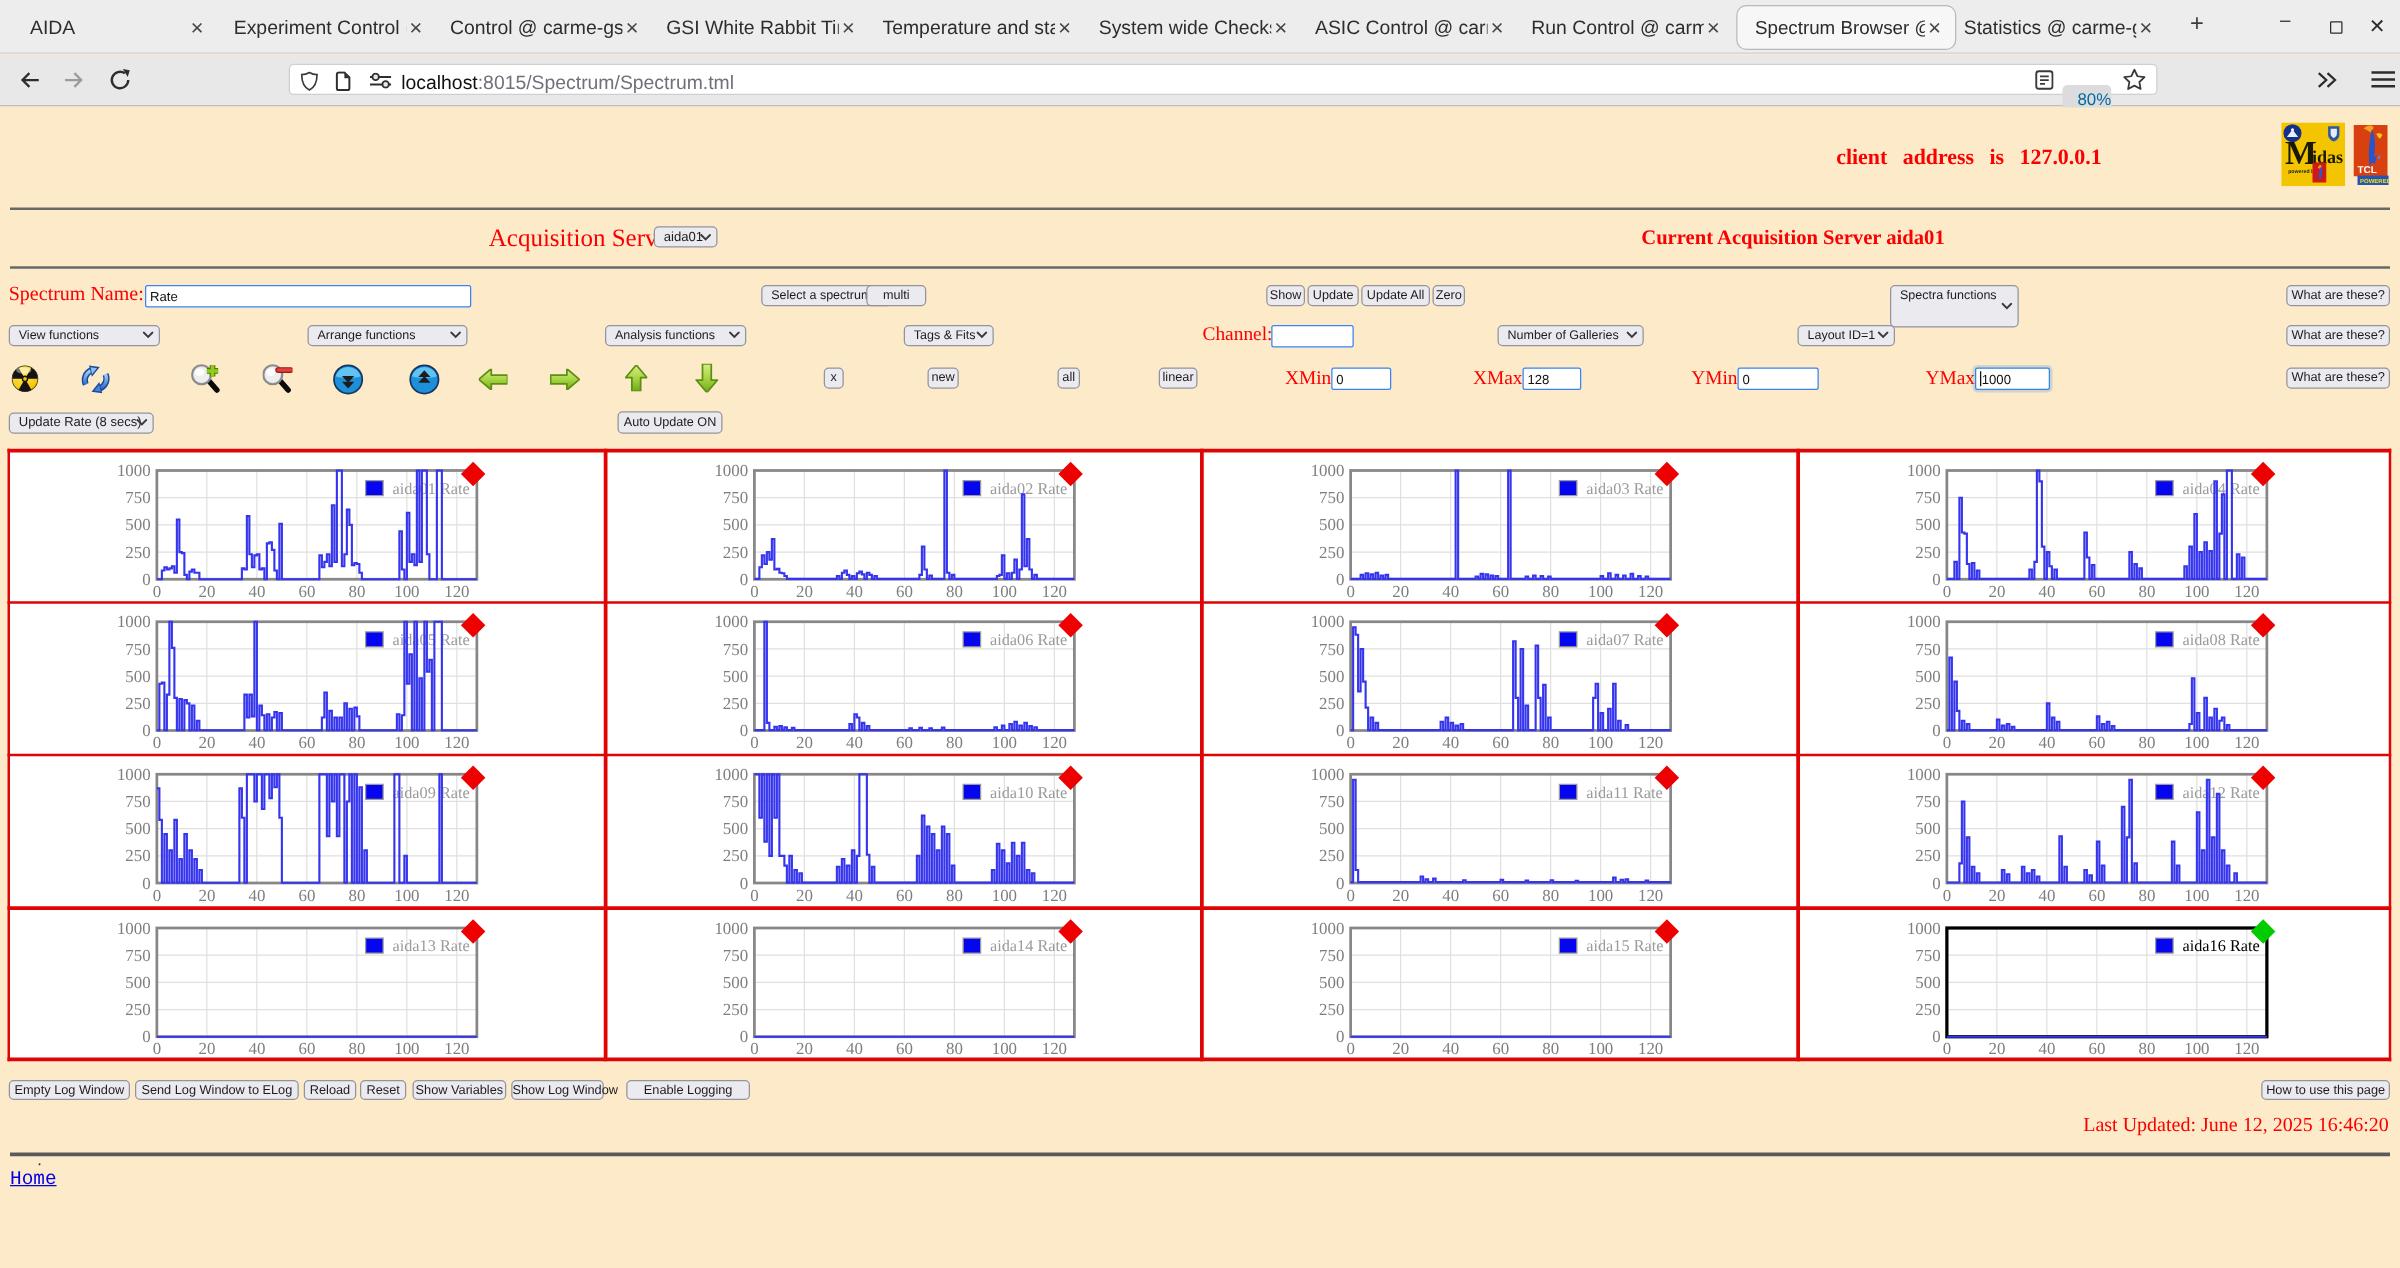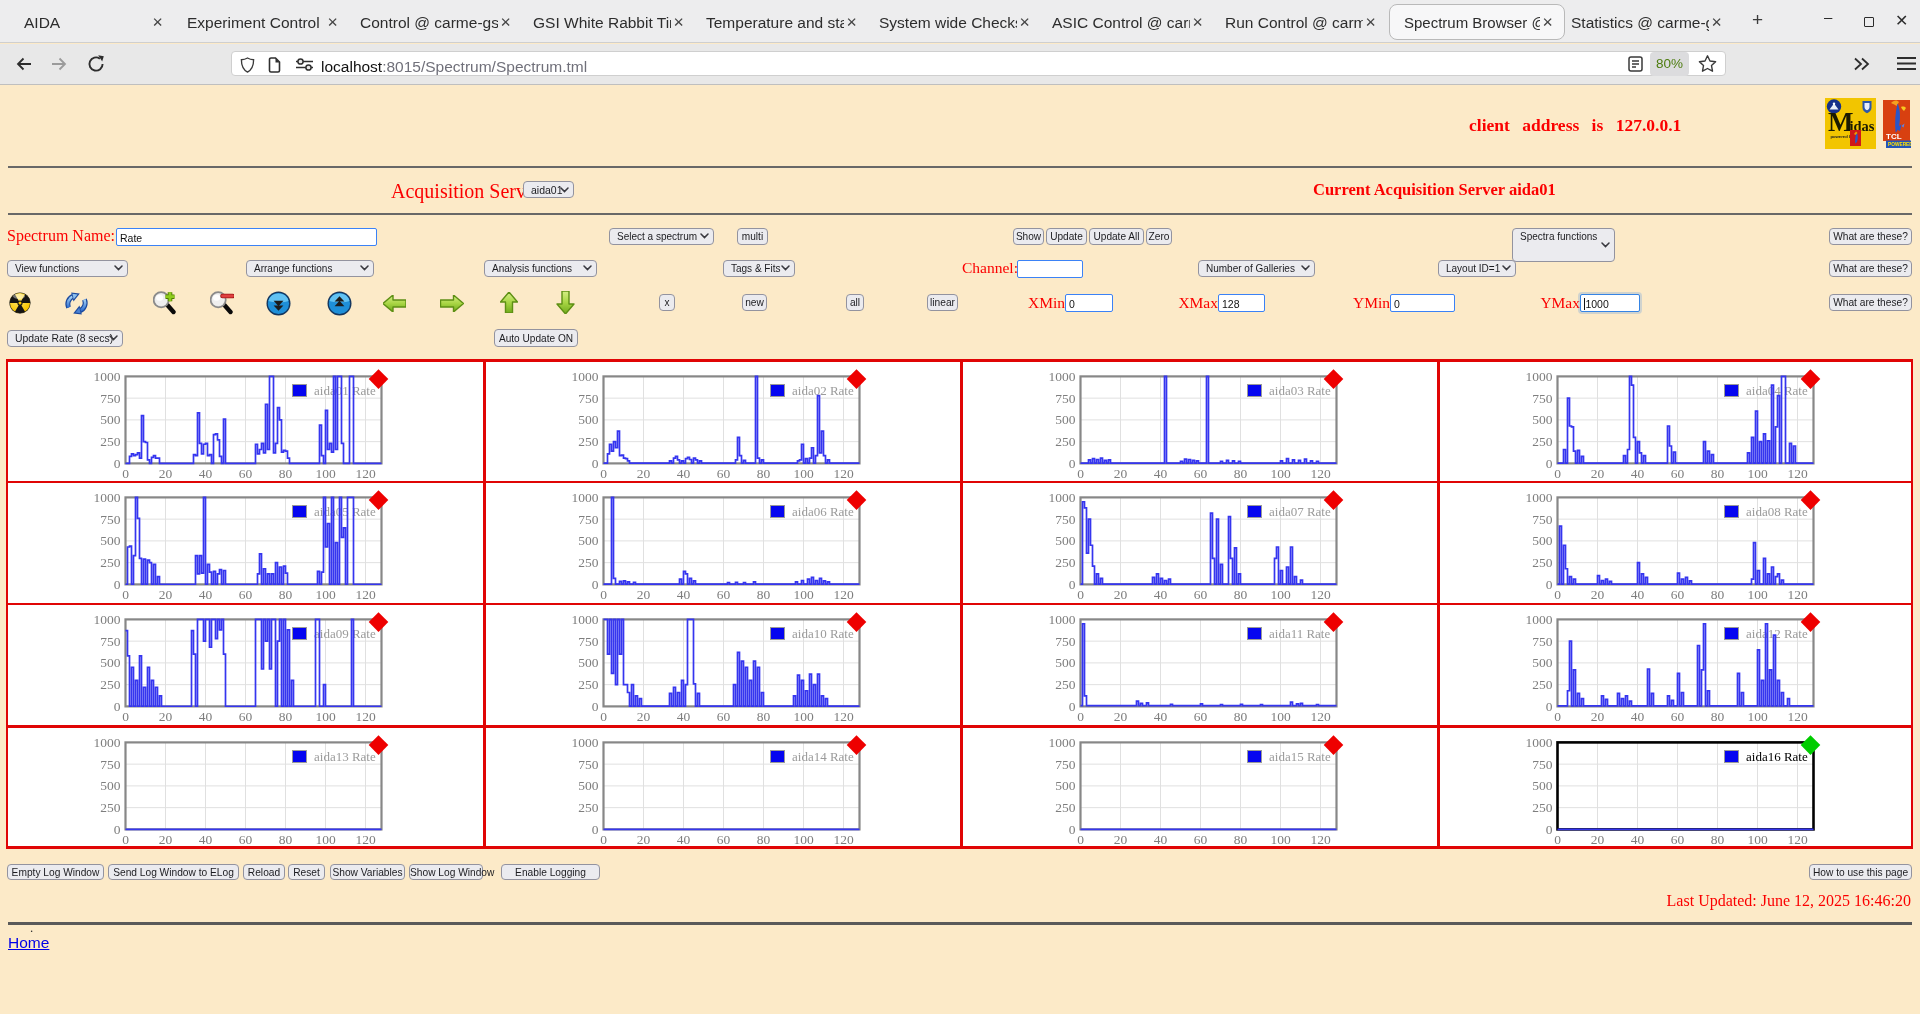--- a/index.html
+++ b/index.html
@@ -69,21 +69,21 @@
 <svg style="position:absolute;left:296px;top:13.5px" width="17" height="13" viewBox="0 0 17 13">
         <path d="M0 3.5 H17 M0 9.5 H17" stroke="#2f2f2f" stroke-width="1.6"></path>
         <circle cx="4.5" cy="3.5" r="2.6" fill="#e8e8e8" stroke="#2f2f2f" stroke-width="1.5"></circle>
         <circle cx="12.5" cy="9.5" r="2.6" fill="#e8e8e8" stroke="#2f2f2f" stroke-width="1.5"></circle>
       </svg>
 <div style="position:absolute;left:321px;top:14px;font-size:15.5px;color:#111">localhost<span style="color:#70707a">:8015/Spectrum/Spectrum.tml</span></div>
 <svg style="position:absolute;left:1628px;top:12px" width="15" height="16" viewBox="0 0 15 16">
         <rect x="1" y="1" width="13" height="14" rx="2" fill="none" stroke="#3a3a3a" stroke-width="1.5"></rect>
         <path d="M4 5 h7 M4 8 h7 M4 11 h4" stroke="#3a3a3a" stroke-width="1.4"></path>
       </svg>
-<div style="position:absolute;left:1650px;top:8px;width:39px;height:24px;background:#dcdcde;border-radius:4px;text-align:center;font-size:13.5px;line-height:24px;color:#4d7c0f">80%</div>
+<div style="position:absolute;left:1650px;top:24px;width:39px;height:24px;background:#dcdcde;border-radius:4px;text-align:right;font-size:13.5px;line-height:24px;color:#0369a1">80%</div>
 <svg style="position:absolute;left:1698px;top:10px" width="19" height="19" viewBox="0 0 19 19">
         <path d="M9.5 1.8 L12 7 L17.6 7.7 L13.5 11.6 L14.5 17.2 L9.5 14.5 L4.5 17.2 L5.5 11.6 L1.4 7.7 L7 7 Z" fill="none" stroke="#3a3a3a" stroke-width="1.4" stroke-linejoin="round"></path>
       </svg>
 <svg style="position:absolute;left:1853px;top:13px" width="17" height="14" viewBox="0 0 17 14">
         <path d="M2 1.5 L8 7 L2 12.5 M9 1.5 L15 7 L9 12.5" stroke="#2d2d2d" stroke-width="1.8" fill="none"></path>
       </svg>
 <svg style="position:absolute;left:1897px;top:12px" width="19" height="15" viewBox="0 0 19 15">
         <path d="M0 2 H19 M0 7.5 H19 M0 13 H19" stroke="#2d2d2d" stroke-width="2"></path>
       </svg>
 </div>
@@ -120,21 +120,21 @@
 <div class="sel" style="left:523px;top:95px;width:51px;height:17px;font-size:10.5px;line-height:16px"><span>aida01</span><svg class="chv" width="9" height="6" viewBox="0 0 9 6">
         <path d="M1 1 L4.5 4.6 L8 1" stroke="#39393f" stroke-width="1.5" fill="none" stroke-linecap="round"></path>
       </svg></div>
 <div class="r" style="position:absolute;left:1313px;top:94px;font-size:16.5px;font-weight:bold">Current Acquisition Server aida01</div>
 <div class="hr" style="top:126.5px"></div>
 <div class="r" style="position:absolute;left:7px;top:141px;font-size:16px">Spectrum Name:</div>
 <div class="inp" style="left:116px;top:141.5px;width:261px;height:18px;font-size:10.5px;line-height:18px">Rate</div>
 <div class="sel" style="left:609px;top:141.5px;width:105px;height:17px;font-size:10.0px;line-height:16px"><span>Select a spectrum</span><svg class="chv" width="9" height="6" viewBox="0 0 9 6">
         <path d="M1 1 L4.5 4.6 L8 1" stroke="#39393f" stroke-width="1.5" fill="none" stroke-linecap="round"></path>
       </svg></div>
-<div class="btn" style="left:737px;top:141.5px;width:31px;height:17px;font-size:10.1px;line-height:16px">multi</div>
+<div class="btn" style="left:693px;top:141.5px;width:48px;height:17px;font-size:10.1px;line-height:16px">multi</div>
 <div class="btn" style="left:1013px;top:141.5px;width:31px;height:17px;font-size:10.1px;line-height:16px">Show</div>
 <div class="btn" style="left:1046px;top:141.5px;width:41px;height:17px;font-size:10.1px;line-height:16px">Update</div>
 <div class="btn" style="left:1089px;top:141.5px;width:55px;height:17px;font-size:10.1px;line-height:16px">Update All</div>
 <div class="btn" style="left:1146px;top:141.5px;width:26px;height:17px;font-size:10.2px;line-height:16px">Zero</div>
 <div class="sel" style="left:1512px;top:141.5px;width:103px;height:34px;font-size:10.0px;line-height:16px"><span>Spectra functions</span><svg class="chv" width="9" height="6" viewBox="0 0 9 6">
         <path d="M1 1 L4.5 4.6 L8 1" stroke="#39393f" stroke-width="1.5" fill="none" stroke-linecap="round"></path>
       </svg></div>
 <div class="btn" style="left:1829px;top:141.5px;width:83px;height:17px;font-size:10.2px;line-height:16px">What are these?</div>
 <div class="sel" style="left:7px;top:173.5px;width:121px;height:17px;font-size:10.0px;line-height:16px"><span>View functions</span><svg class="chv" width="9" height="6" viewBox="0 0 9 6">
         <path d="M1 1 L4.5 4.6 L8 1" stroke="#39393f" stroke-width="1.5" fill="none" stroke-linecap="round"></path>
@@ -648,13 +648,13 @@
 <div class="btn" style="left:108px;top:777.8px;width:131px;height:16.5px;font-size:10.2px;line-height:15.5px">Send Log Window to ELog</div>
 <div class="btn" style="left:243px;top:777.8px;width:42px;height:16.5px;font-size:10.2px;line-height:15.5px">Reload</div>
 <div class="btn" style="left:288px;top:777.8px;width:37px;height:16.5px;font-size:10.2px;line-height:15.5px">Reset</div>
 <div class="btn" style="left:330px;top:777.8px;width:75px;height:16.5px;font-size:10.2px;line-height:15.5px">Show Variables</div>
 <div class="btn" style="left:409px;top:777.8px;width:74px;height:16.5px;font-size:10.2px;line-height:15.5px">Show Log Window</div>
 <div class="btn" style="left:501px;top:777.8px;width:99px;height:16.5px;font-size:10.2px;line-height:15.5px">Enable Logging</div>
 <div class="btn" style="left:1809px;top:777.8px;width:103px;height:16.5px;font-size:10.2px;line-height:15.5px">How to use this page</div>
 <div class="r" style="position:absolute;right:9px;top:806px;font-size:16px">Last Updated: June 12, 2025 16:46:20</div>
 <div class="hr" style="top:836px;background:#5a5a5a;height:2.5px"></div>
 <div style="position:absolute;left:30px;top:833.5px;font-size:13px;color:#333;font-family:'Liberation Serif',serif">.</div>
-<div style="position:absolute;left:8px;top:848px;font-size:15.5px"><a style="color:#0000e8;text-decoration:underline;font-family:Liberation Sans, sans-serif">Home</a></div>
+<div style="position:absolute;left:8px;top:848px;font-size:15.5px"><a style="color:#0000e8;text-decoration:underline;font-family:Liberation Mono, monospace">Home</a></div>
 </div>
 </body></html>

